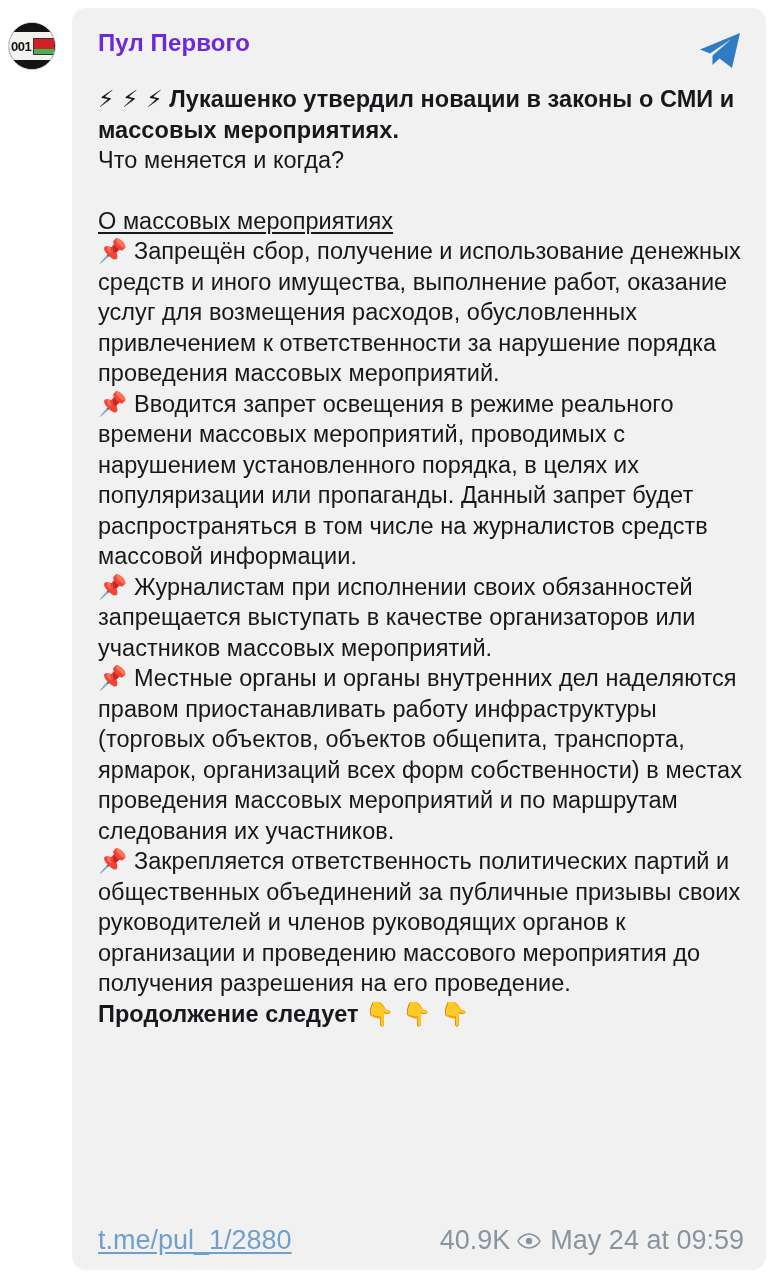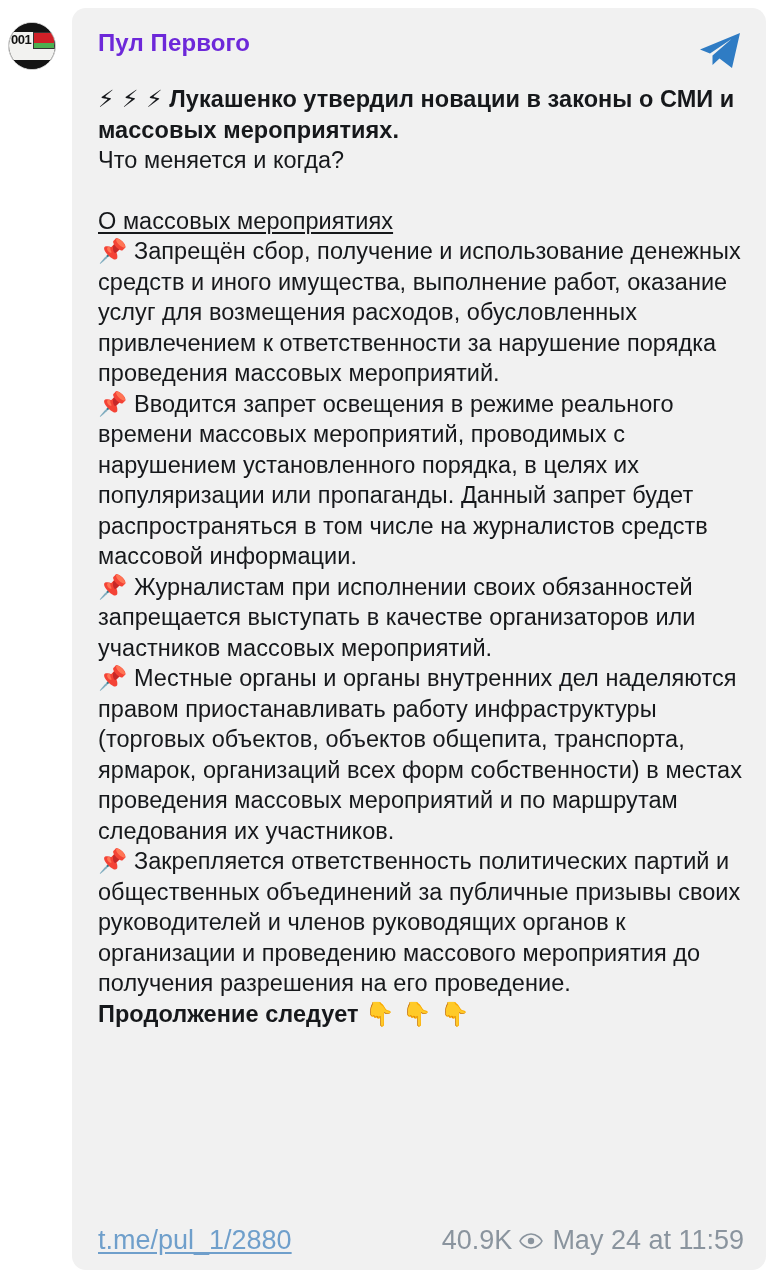--- a/index.html
+++ b/index.html
@@ -34,21 +34,21 @@
     border: 1px solid #cfcfcf;
     box-sizing: border-box;
   }
   .avatar .plate {
     position: absolute;
     left: 0; top: 9px;
     width: 46px;
     height: 28px;
     background: #f2f2f0;
     display: flex;
-    align-items: flex-start;
+    align-items: center;
   }
   .avatar .plate .num {
     font-family: "Liberation Sans", sans-serif;
     font-size: 13px;
     font-weight: 700;
     color: #111;
     padding-left: 2px;
     letter-spacing: -0.5px;
   }
   .avatar .plate .flag {
@@ -210,18 +210,18 @@
       <div class="stats">
         <div class="views">
           <span>40.9K</span>
           <span class="eye">
             <svg width="24" height="16" viewBox="0 0 24 16" xmlns="http://www.w3.org/2000/svg">
               <path d="M12 1C6 1 1.8 6 1 8c.8 2 5 7 11 7s10.2-5 11-7c-.8-2-5-7-11-7z" fill="none" stroke="#8a949e" stroke-width="1.6"></path>
               <circle cx="12" cy="8" r="3.2" fill="#8a949e"></circle>
             </svg>
           </span>
         </div>
-        <span class="date">May 24 at 11:59</span>
+        <span class="date">May 24 at 09:59</span>
       </div>
     </div>
 
   </div>
 </div>
 
 </body></html>

